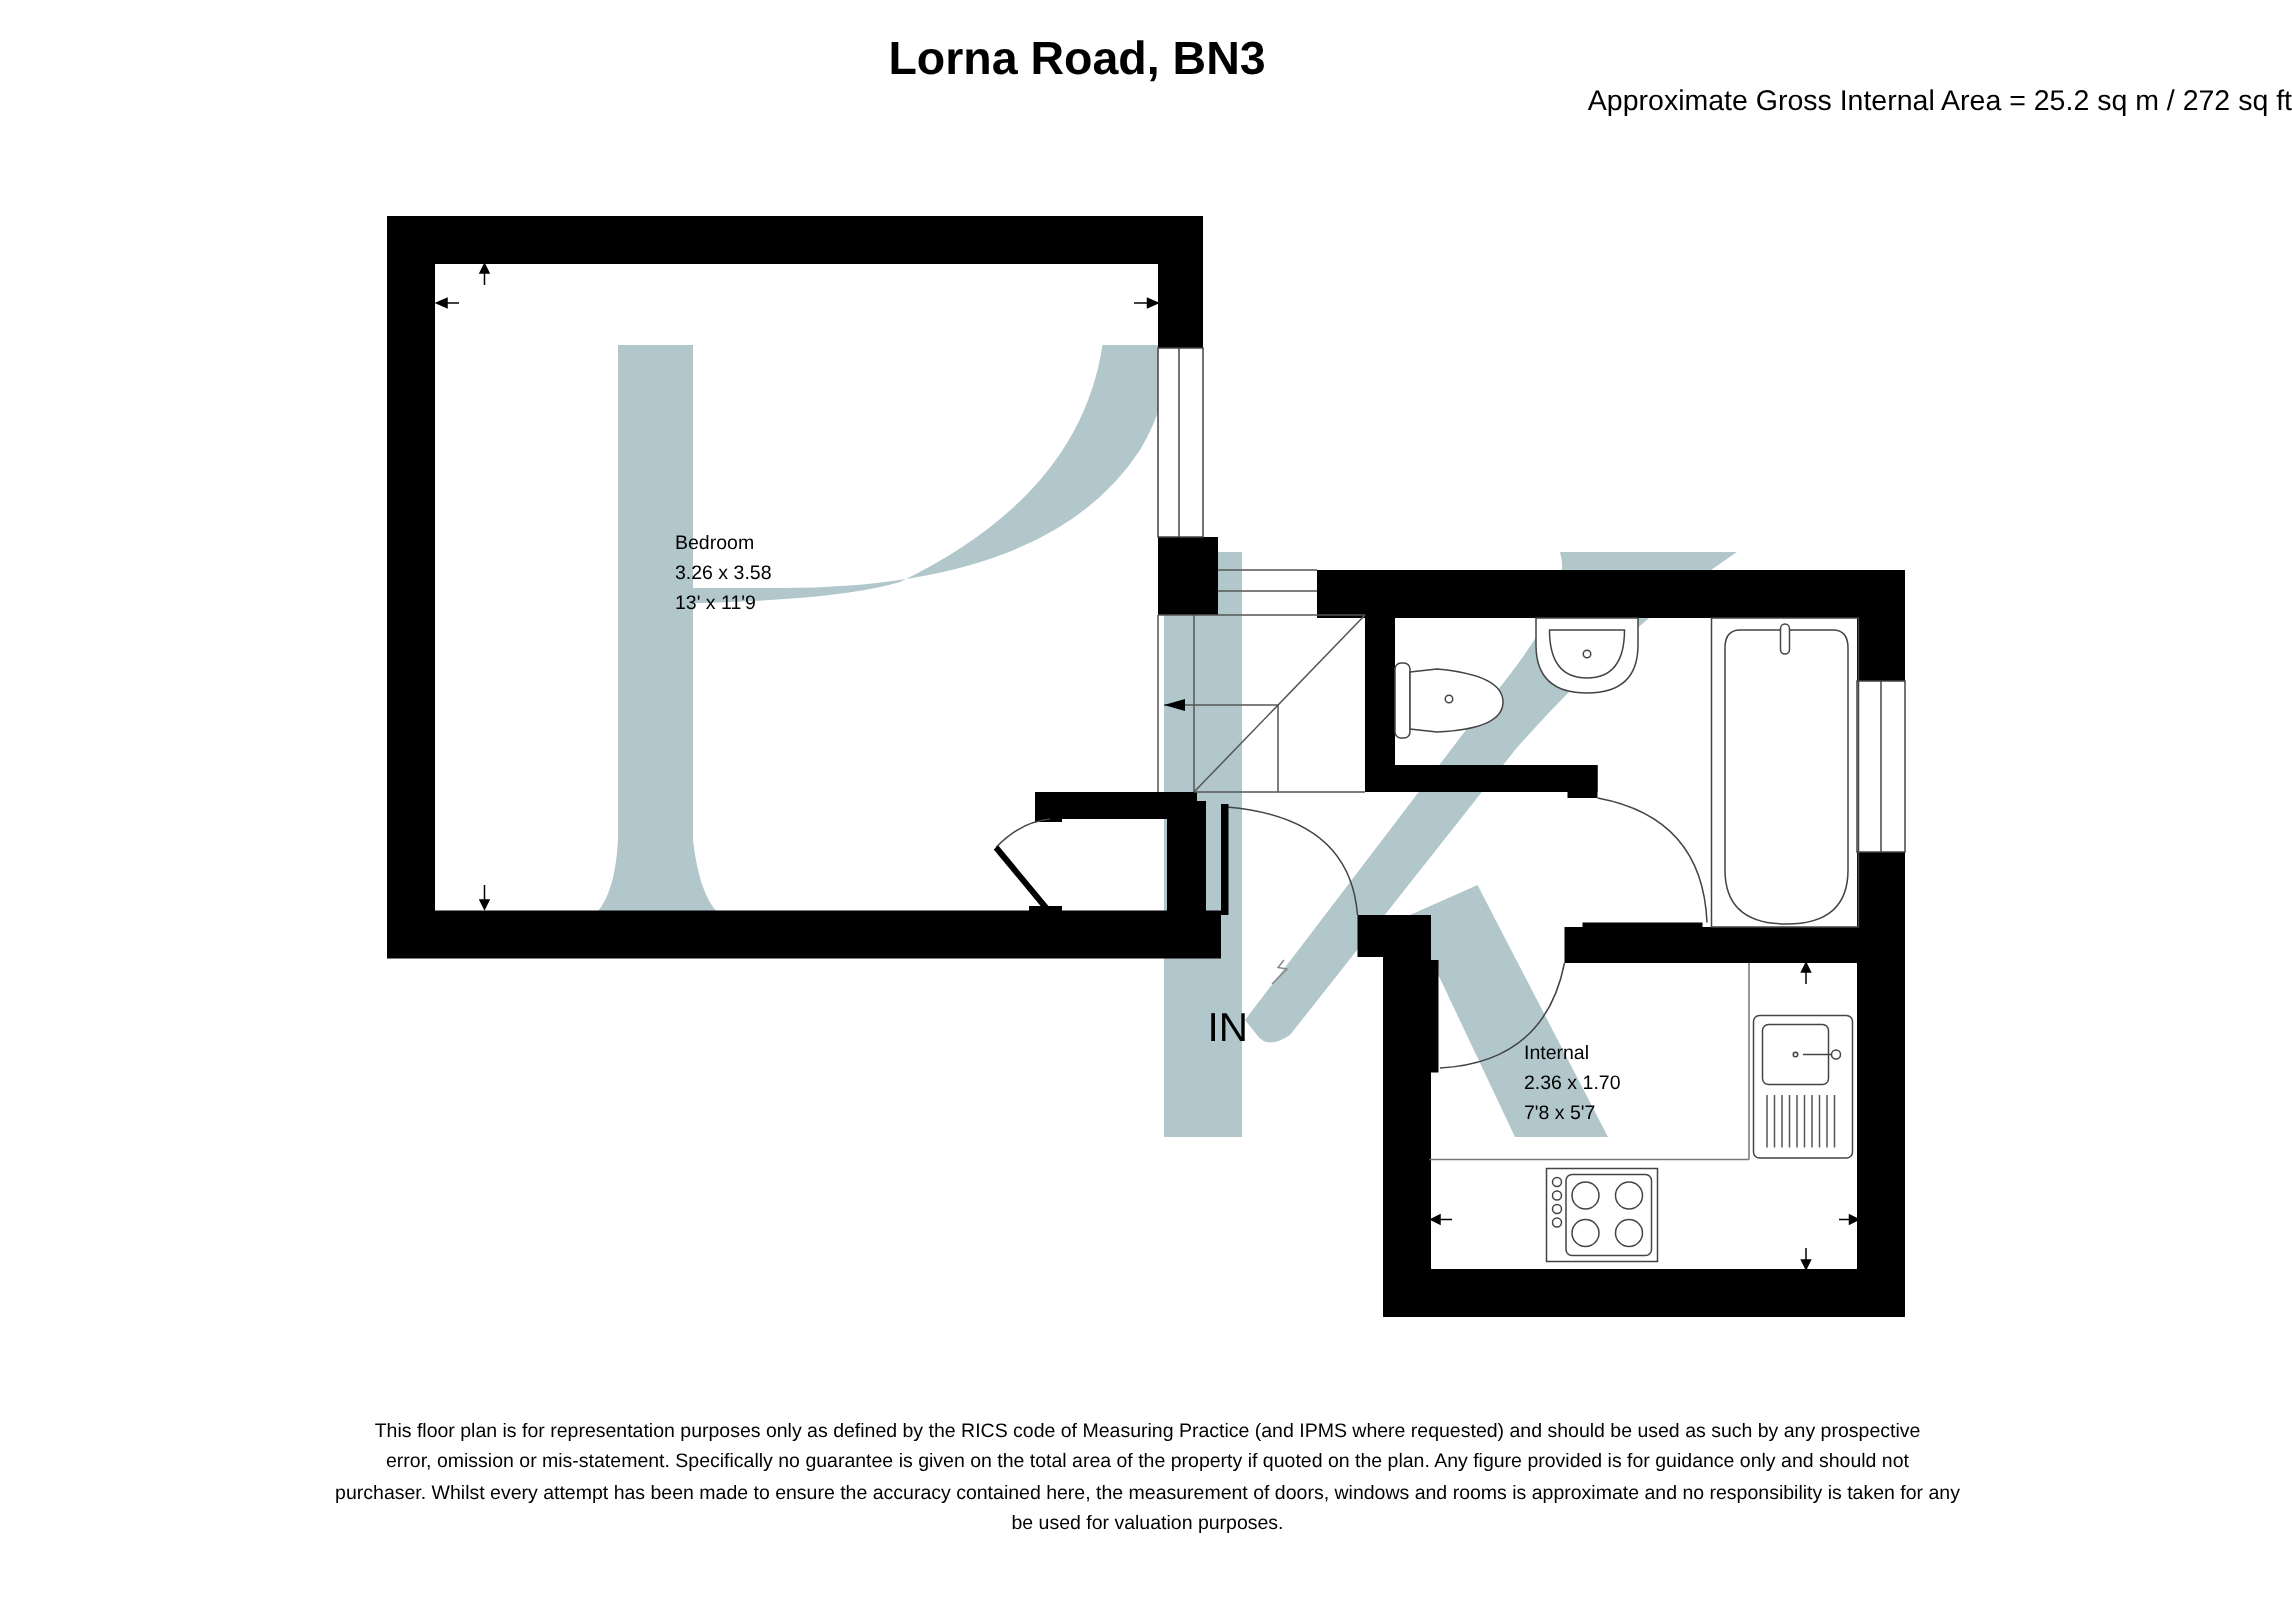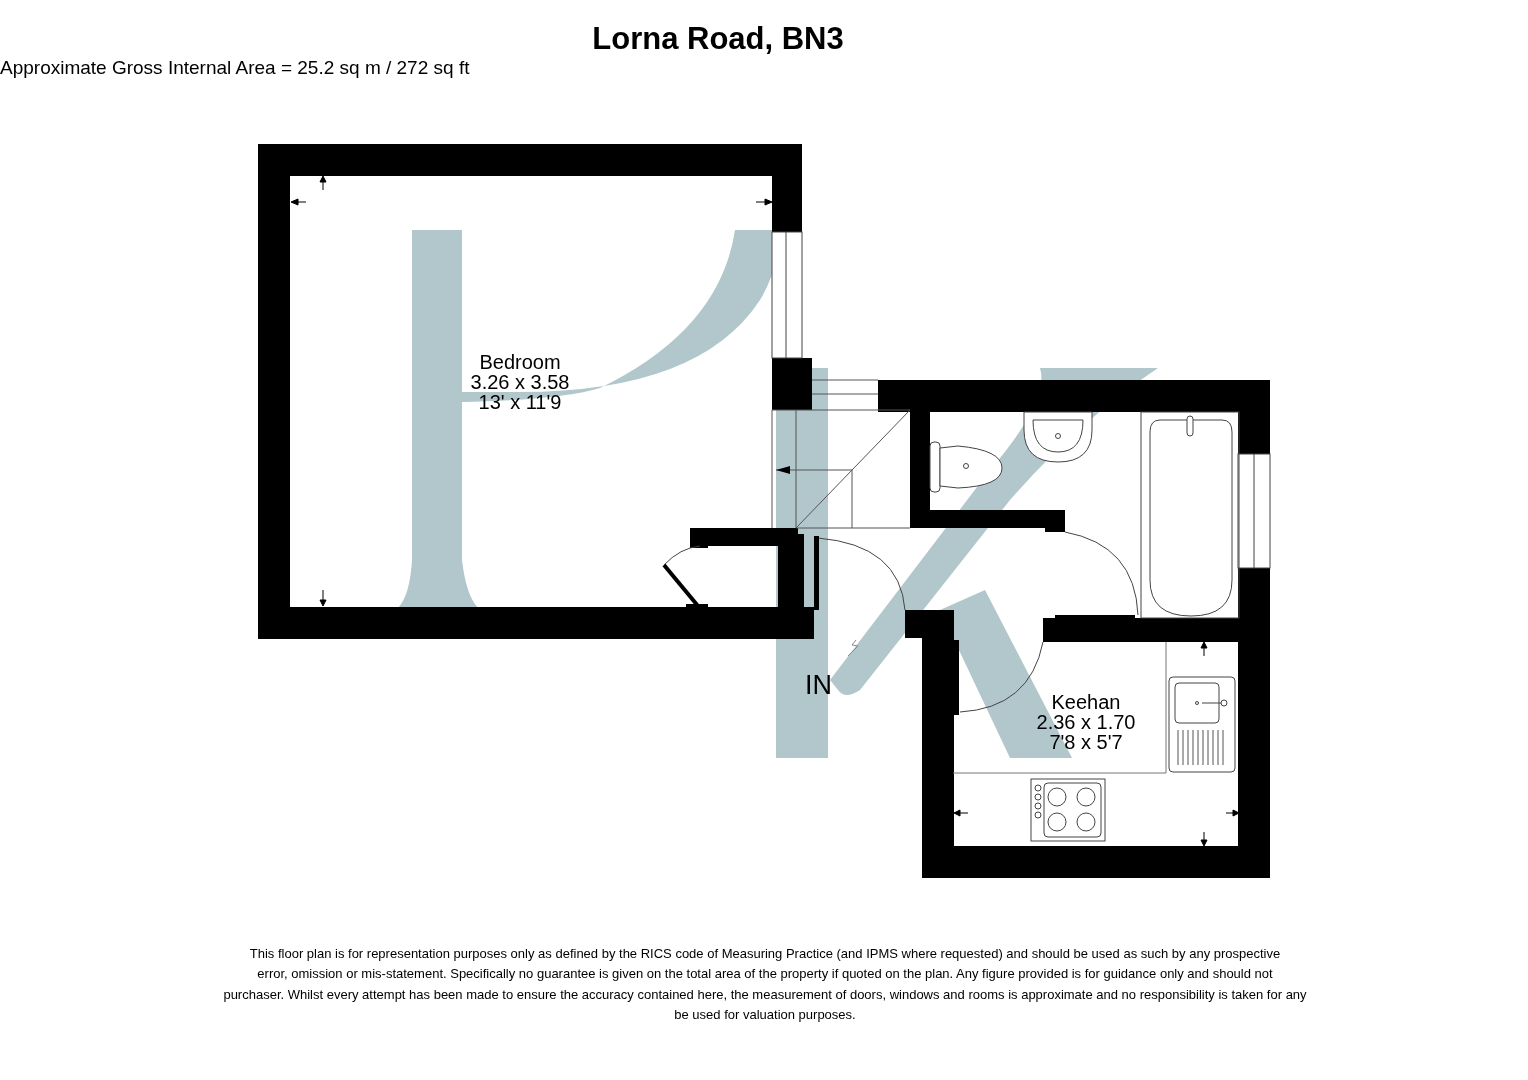--- a/index.html
+++ b/index.html
@@ -1,20 +1,20 @@
 <!DOCTYPE html>
 <html><head>
 <meta charset="utf-8">
 <style>
   html,body{margin:0;padding:0;background:#ffffff;}
   body{width:1528px;height:1080px;position:relative;overflow:hidden;font-family:"Liberation Sans",sans-serif;color:#000;}
   .title{position:absolute;left:0;width:1356px;top:20px;text-align:center;font-weight:bold;font-size:31px;line-height:38px;margin-left:40px;}
-  .subtitle{position:absolute;left:0;width:1528px;top:57px;text-align:left;font-size:19px;line-height:22px;}
+  .subtitle{position:absolute;left:0;width:1528px;top:57px;text-align:right;font-size:19px;line-height:22px;}
   .plan{position:absolute;left:0;top:0;width:1528px;height:1080px;}
-  .label{position:absolute;text-align:center;font-size:20px;line-height:20px;}
+  .label{position:absolute;font-size:13px;line-height:20px;}
   .label div{white-space:nowrap;}
   .in-label{position:absolute;left:805px;top:670px;font-size:27px;line-height:30px;}
   .disclaimer{position:absolute;left:70px;width:1390px;top:944px;text-align:center;font-size:13px;line-height:20.3px;}
 </style>
 </head>
 <body>
 
 <div class="title">Lorna Road, BN3</div>
 <div class="subtitle">Approximate Gross Internal Area = 25.2 sq m / 272 sq ft</div>
 
@@ -166,21 +166,21 @@
   <path d="M848 656 L858 646 L852 645 L856 640" fill="none" stroke="#888" stroke-width="1"></path>
 </svg>
 
 <div class="label" style="left:450px;top:352px;width:140px;">
   <div>Bedroom</div>
   <div>3.26 x 3.58</div>
   <div>13' x 11'9</div>
 </div>
 
 <div class="label" style="left:1016px;top:692px;width:140px;">
-  <div>Keehan</div>
+  <div>Internal</div>
   <div>2.36 x 1.70</div>
   <div>7'8 x 5'7</div>
 </div>
 
 <div class="in-label">IN</div>
 
 <div class="disclaimer">
   <div>This floor plan is for representation purposes only as defined by the RICS code of Measuring Practice (and IPMS where requested) and should be used as such by any prospective</div>
   <div>error, omission or mis-statement. Specifically no guarantee is given on the total area of the property if quoted on the plan. Any figure provided is for guidance only and should not</div>
   <div>purchaser. Whilst every attempt has been made to ensure the accuracy contained here, the measurement of doors, windows and rooms is approximate and no responsibility is taken for any</div>

